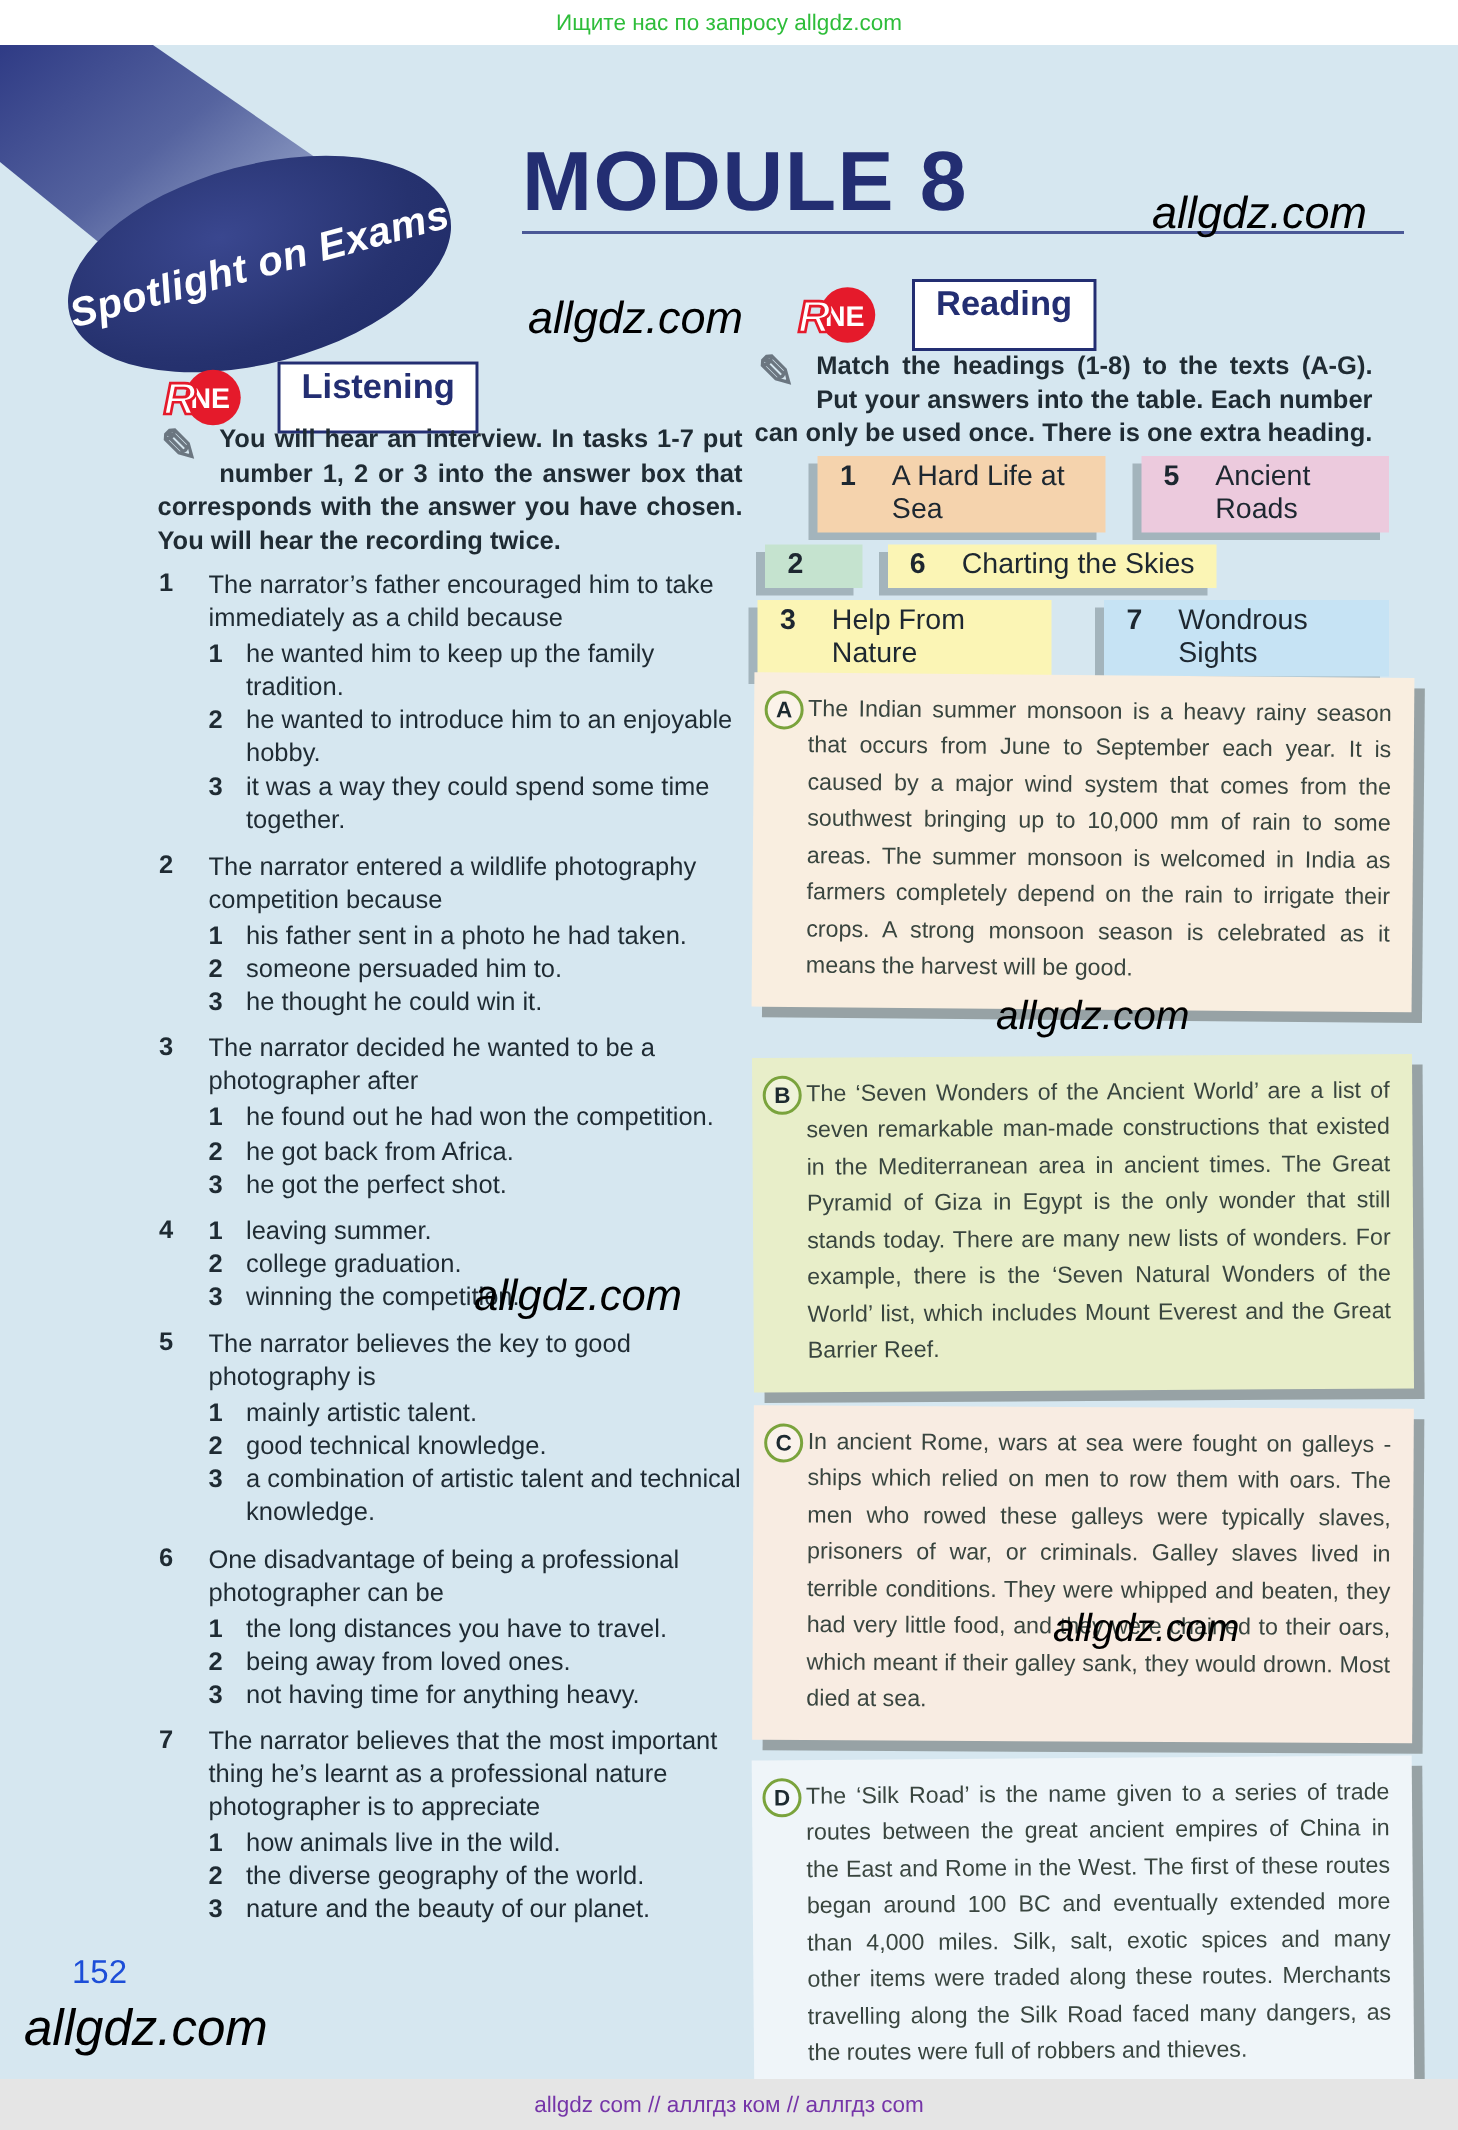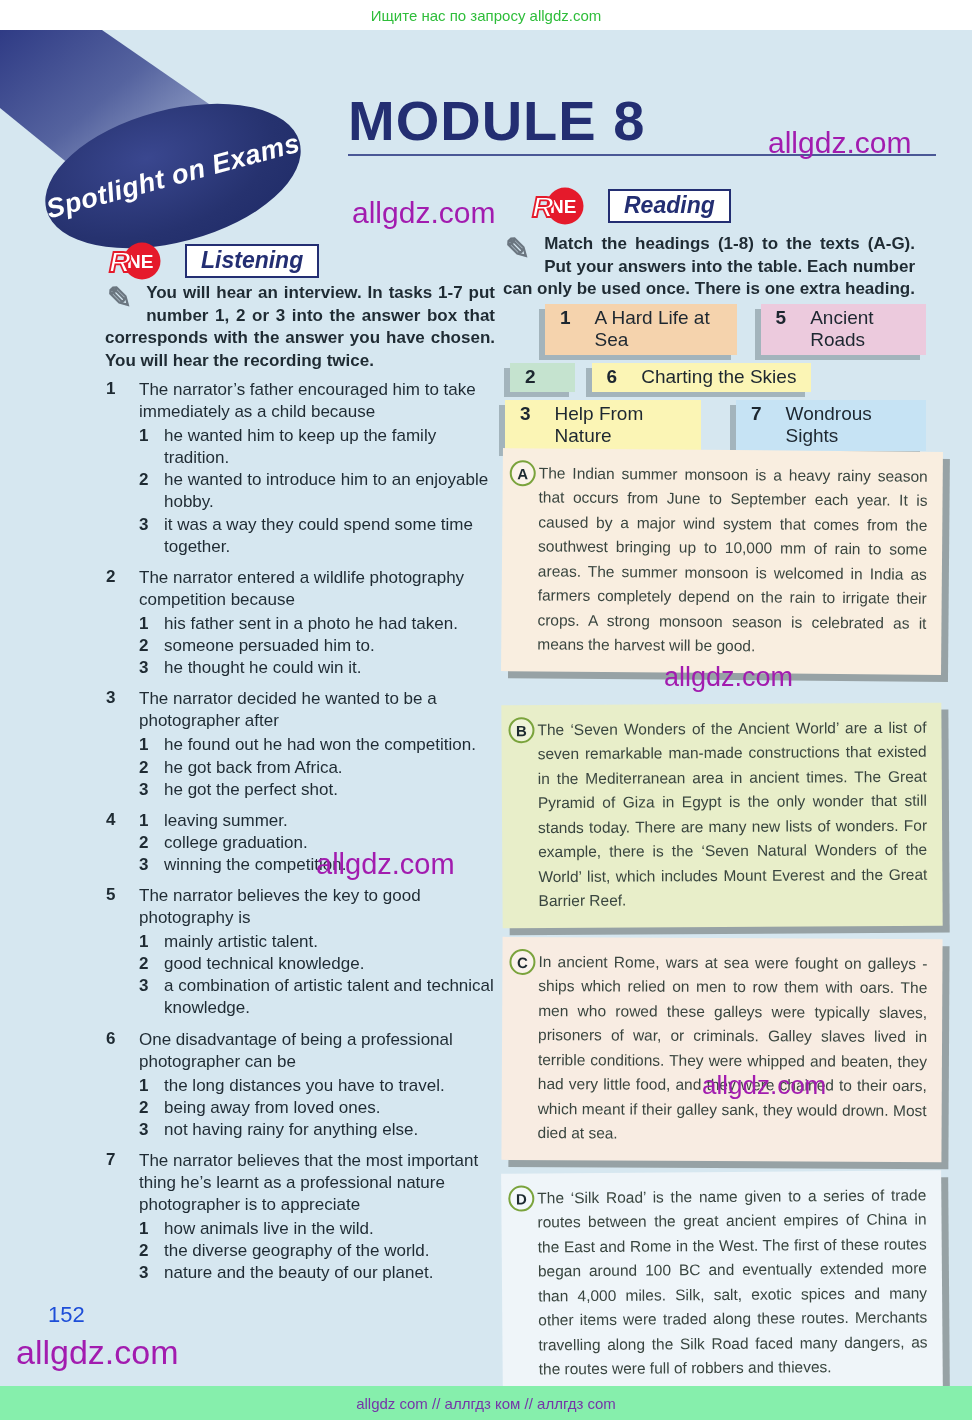--- a/index.html
+++ b/index.html
@@ -4,49 +4,49 @@
 <style>
   * { margin:0; padding:0; box-sizing:border-box; }
   html,body { width:972px; }
   body { height:1420px; position:relative; background:#ffffff; font-family:"Liberation Sans", sans-serif; overflow:hidden; }
 
   .banner { position:absolute; top:0; left:0; width:972px; height:30px; background:#fff; display:flex; align-items:center; justify-content:center; }
   .banner-text { color:var(--banner_green,#2ebd3a); font-size:15px; }
 
   .page { position:absolute; top:30px; left:0; width:972px; height:1356px; background:var(--page_bg,#d6e7f0); overflow:hidden; }
 
-  .footer { position:absolute; top:1386px; left:0; width:972px; height:34px; background:#86efac; display:flex; align-items:center; justify-content:center; }
+  .footer { position:absolute; top:1386px; left:0; width:972px; height:34px; background:#e5e5e5; display:flex; align-items:center; justify-content:center; }
   .footer-text { color:var(--footer_purple,#7535a8); font-size:15px; }
 
   
   .beam { position:absolute; left:0; top:0; width:260px; height:225px; z-index:1;
     background:linear-gradient(140deg,#2f3b85 0%, #55639f 35%, #97a5c9 65%, #c9d4e8 85%, rgba(214,231,240,0) 100%);
     clip-path:polygon(0 0, 102px 0, 258px 108px, 150px 200px, 0 78px); }
   .spot-ellipse { position:absolute; left:42px; top:80px; width:262px; height:132px; z-index:2;
     border-radius:50%; transform:rotate(-15deg);
     background:radial-gradient(ellipse at 42% 32%, #3a478f 0%, #26326f 60%, #1e2a66 100%);
     display:flex; align-items:center; justify-content:center; }
   .spot-text { color:#fff; font-size:27px; font-weight:bold; font-style:italic; white-space:nowrap; letter-spacing:.5px; }
 
   .module-title { position:absolute; left:348px; top:58px; font-size:56px; font-weight:bold; color:var(--accent_navy,#232e72); letter-spacing:1px; z-index:3; }
   .title-rule { position:absolute; left:348px; top:124px; width:588px; height:2px; background:#4a5896; z-index:3; }
 
-  .wm { position:absolute; color:#a21caf; z-index:8; white-space:nowrap; }
+  .wm { position:absolute; color:#000000; z-index:8; white-space:nowrap;font-style:italic; }
   .wm-top-right { left:768px; top:96px; font-size:30px; }
   .wm-mid-left { left:352px; top:166px; font-size:30px; }
   .wm-q4 { left:316px; top:818px; font-size:29px; }
   .wm-ab { left:664px; top:632px; font-size:27px; }
   .wm-c { left:702px; top:1040px; font-size:26px; }
   .wm-bottom { left:16px; top:1303px; font-size:34px; }
   .page-num { position:absolute; left:48px; top:1272px; font-size:22px; color:#1d4ed8; z-index:8; }
 
   .sec-header { position:absolute; display:flex; align-items:center; gap:22px; z-index:4; }
   .sec-header.listening { left:105px; top:211px; }
   .sec-header.reading { left:528px; top:156px; }
-  .sec-box { border:2px solid var(--accent_navy,#232e72); background:#fff; padding:1px 14px 2px; font-size:23px; font-weight:bold; color:var(--accent_navy,#232e72);font-style:italic; }
+  .sec-box { border:2px solid var(--accent_navy,#232e72); background:#fff; padding:1px 14px 16px; font-size:23px; font-weight:bold; color:var(--accent_navy,#232e72); }
 
   .instr { position:absolute; font-weight:bold; font-size:17px; color:#1f2b33; line-height:1.33; text-align:justify; z-index:4; }
   .instr.listening { left:105px; top:252px; width:390px; }
   .instr.reading { left:503px; top:203px; width:412px; }
   .pen { float:left; font-size:30px; color:#6b7680; line-height:1; margin:1px 14px 2px 2px; }
 
   .questions { position:absolute; left:106px; top:349px; width:396px; z-index:4; }
   .question { display:flex; margin-bottom:9px; }
   .qnum { width:33px; flex:none; font-weight:bold; font-size:17px; color:#1f2b33; }
   .qbody { flex:1; font-size:17px; color:#1f2b33; line-height:1.3; }
@@ -211,21 +211,21 @@
         <div class="opt">
             <span class="onum">1</span>
             <span class="otext">the long distances you have to travel.</span>
           </div>
         <div class="opt">
             <span class="onum">2</span>
             <span class="otext">being away from loved ones.</span>
           </div>
         <div class="opt">
             <span class="onum">3</span>
-            <span class="otext">not having rainy for anything else.</span>
+            <span class="otext">not having time for anything heavy.</span>
           </div>
       </div>
     </div>
 
     <div class="question">
       <div class="qnum">7</div>
       <div class="qbody">
         <div class="qstem">The narrator believes that the most important thing he’s learnt as a professional nature photographer is to appreciate</div>
         <div class="opt">
             <span class="onum">1</span>

